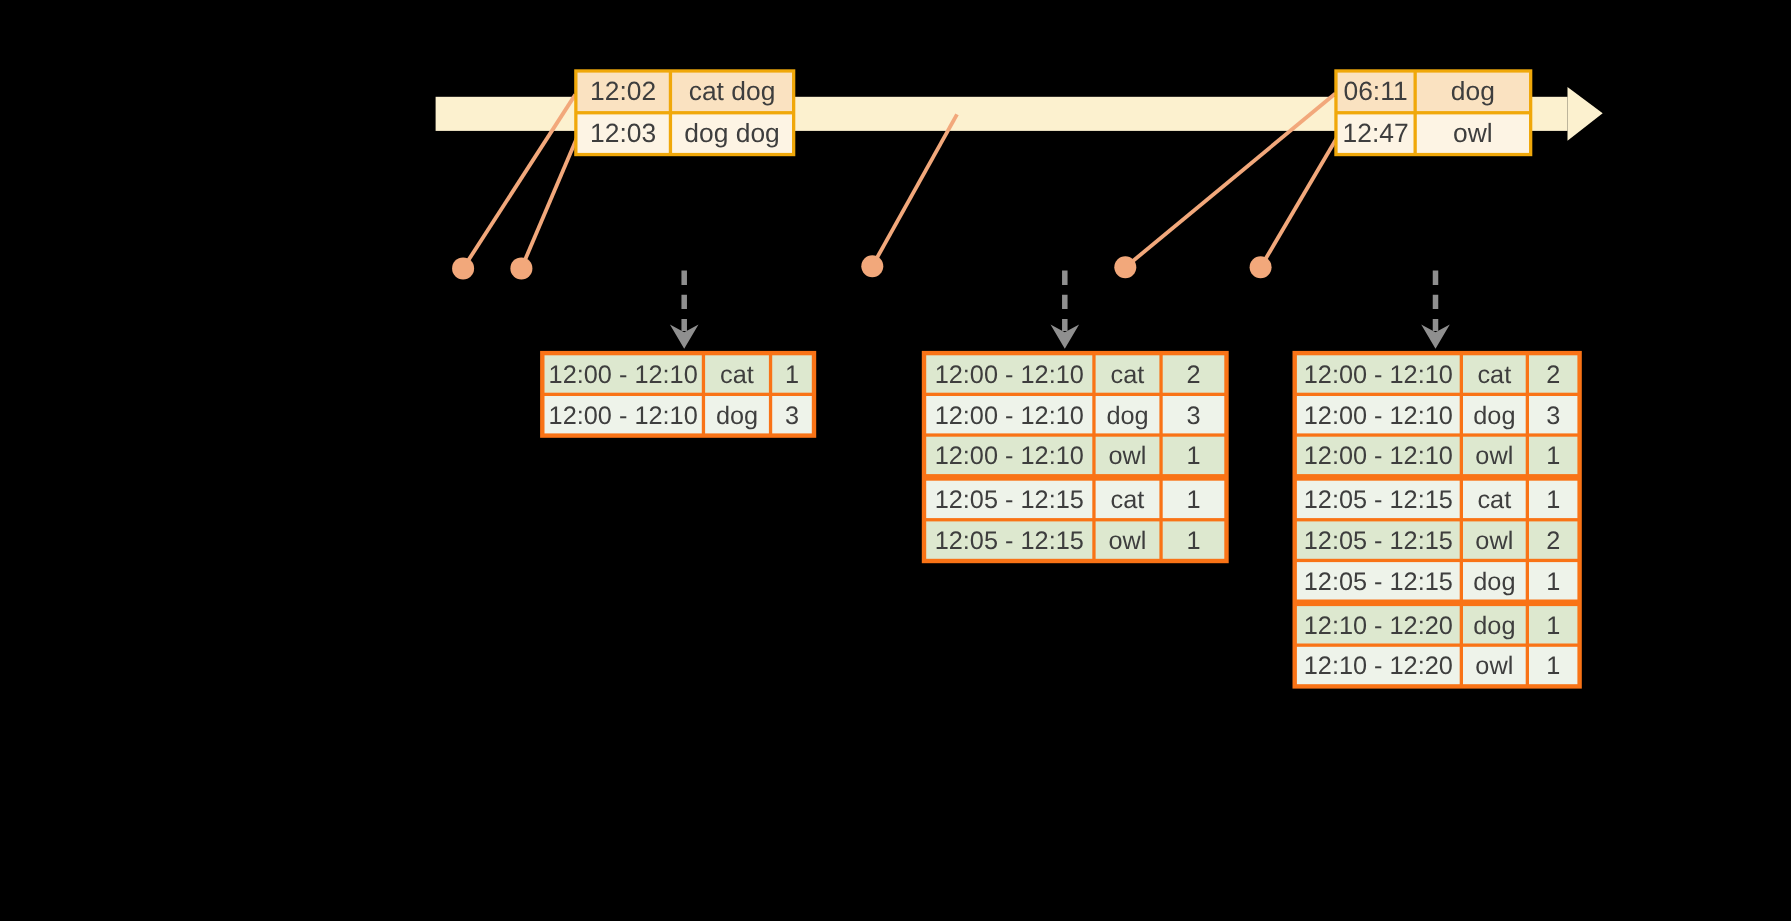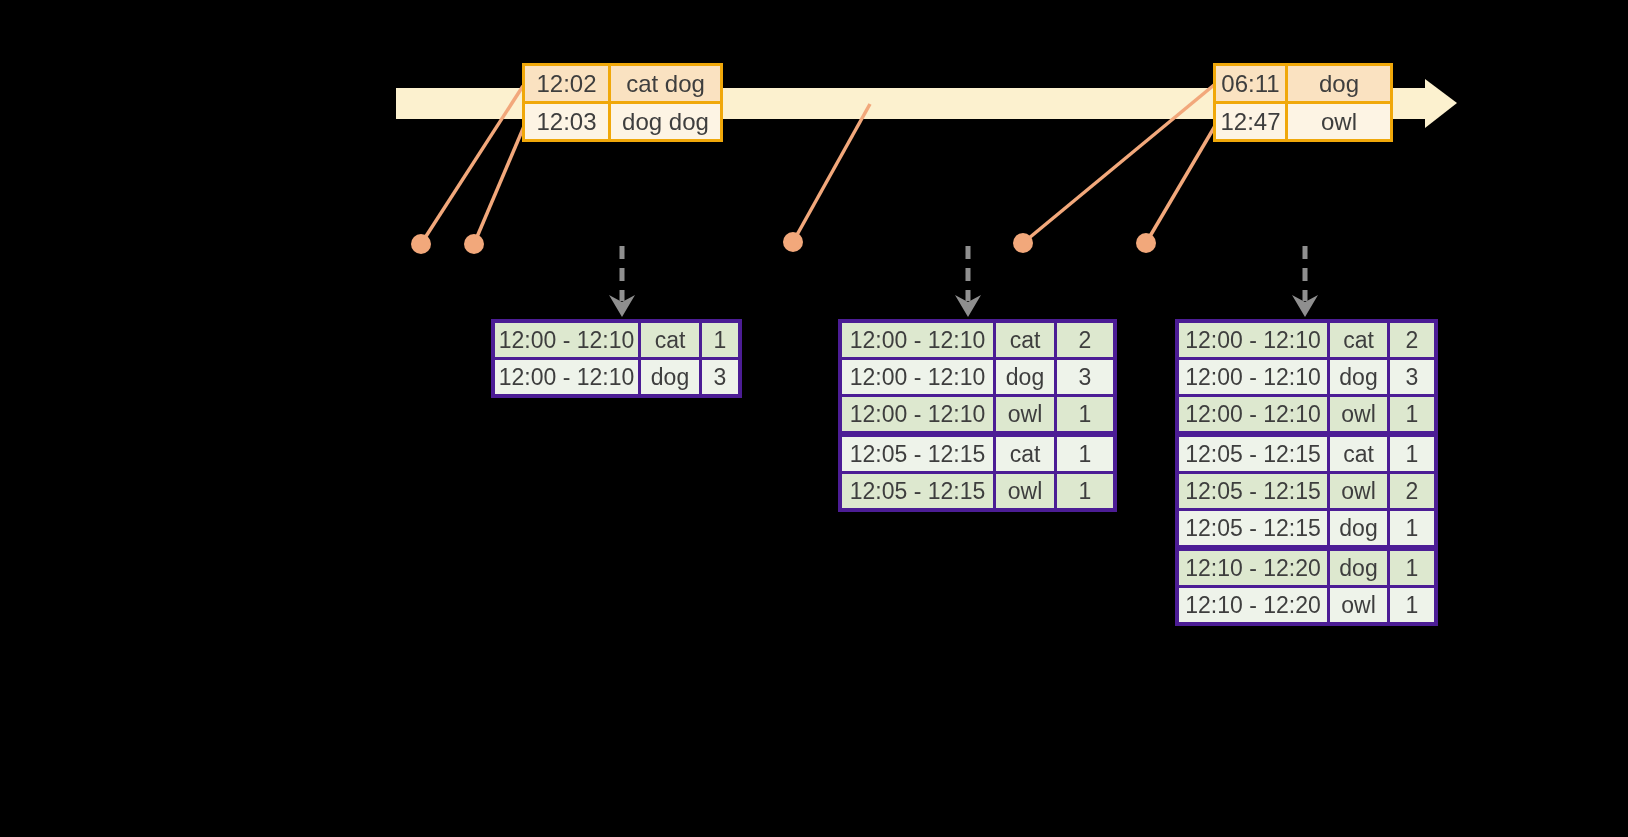--- a/index.html
+++ b/index.html
@@ -27,21 +27,21 @@
   .ecell {
     display: flex; align-items: center; justify-content: center;
     font-size: 24px; color: #3E3E3E; white-space: nowrap;
   }
   .ec-dark  { background: #FAE2C1; }
   .ec-light { background: #FDF4E4; }
 
   
   .gtable {
     position: absolute;
-    background: #4c1d95;
+    background: #f97316;
     padding: 4px;
     display: flex; flex-direction: column; gap: 3px;
   }
   .g1 { left: 491px;  top: 319px; }
   .g2 { left: 838px;  top: 319px; }
   .g3 { left: 1175px; top: 319px; }
   .grow { display: grid; gap: 3px; grid-auto-rows: 34px; }
   .g1 .grow { grid-template-columns: 143px 58px 36px; }
   .g2 .grow { grid-template-columns: 151px 58px 56px; }
   .g3 .grow { grid-template-columns: 148px 57px 44px; }

